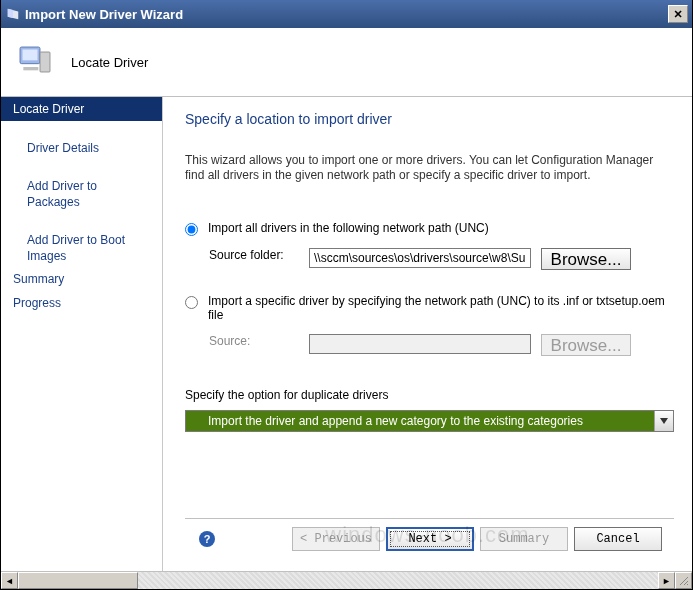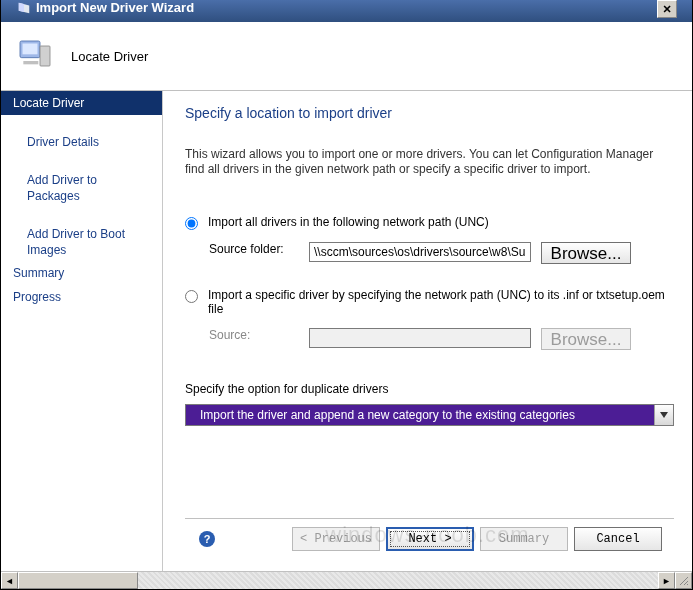--- a/index.html
+++ b/index.html
@@ -16,25 +16,26 @@
     box-sizing: border-box;
     border: 1px solid #000;
     border-top: none;
     position: relative;
     display: flex;
     flex-direction: column;
     background: #ece9d8;
   }
   
   .titlebar {
-    height: 22px;
+    height: 28px;
     background: linear-gradient(#4a6ea9, #2f4f7f);
     color: #fff;
     display: flex;
-    padding: 0 15px;
+    align-items: center;
+    padding: 0 4px;
     font-weight: bold;
     font-size: 13px;
   }
   .titlebar .icon {
     width: 16px;
     height: 16px;
     display: inline-flex;
     align-items: center;
     justify-content: center;
     margin-right: 4px;
@@ -184,23 +185,23 @@
     height: 22px;
     box-sizing: border-box;
     border: 1px solid #7a7a7a;
     display: flex;
     align-items: stretch;
     font-size: 12px;
     background:#fff;
   }
   .combo .combo-text {
     flex: 1;
-    background: #4c1d95;
+    background: #4d7c0f;
     color: #fff;
-    padding: 2px 14px;
+    padding: 2px 22px;
     display: flex;
     align-items: center;
     white-space: nowrap;
     overflow:hidden;
   }
   .combo .combo-arrow {
     width: 18px;
     background: linear-gradient(#fefefe,#d8d8d8);
     border-left: 1px solid #a0a0a0;
     display: flex;

